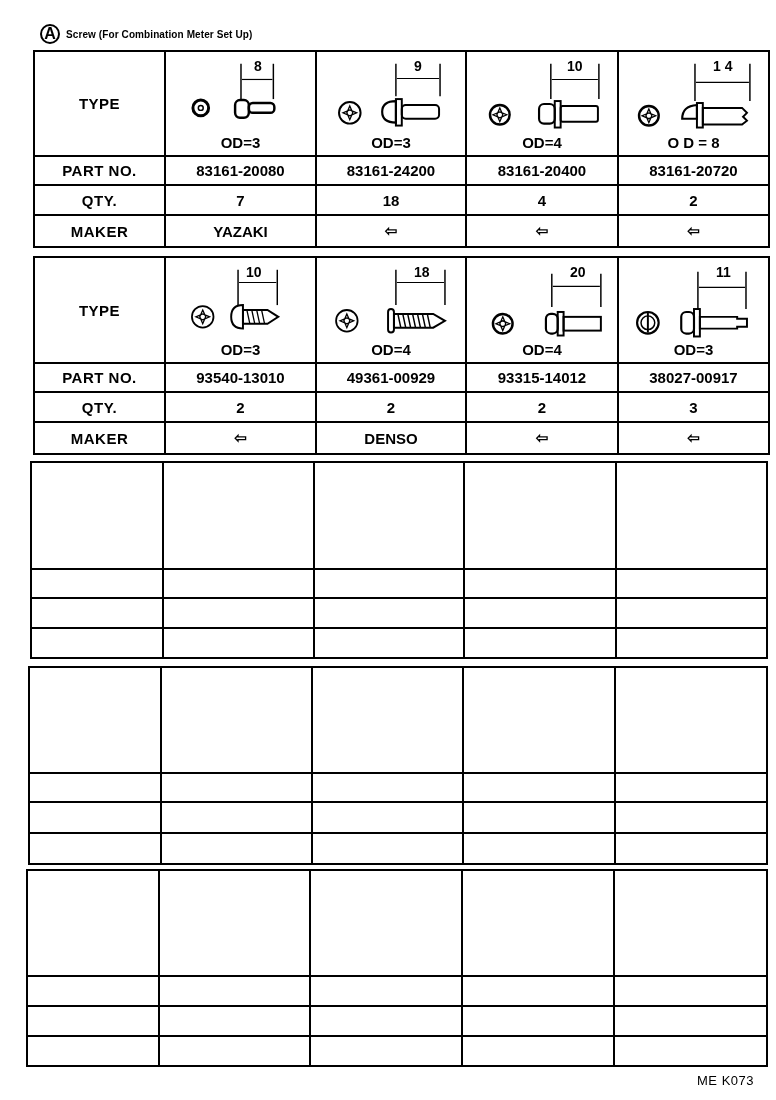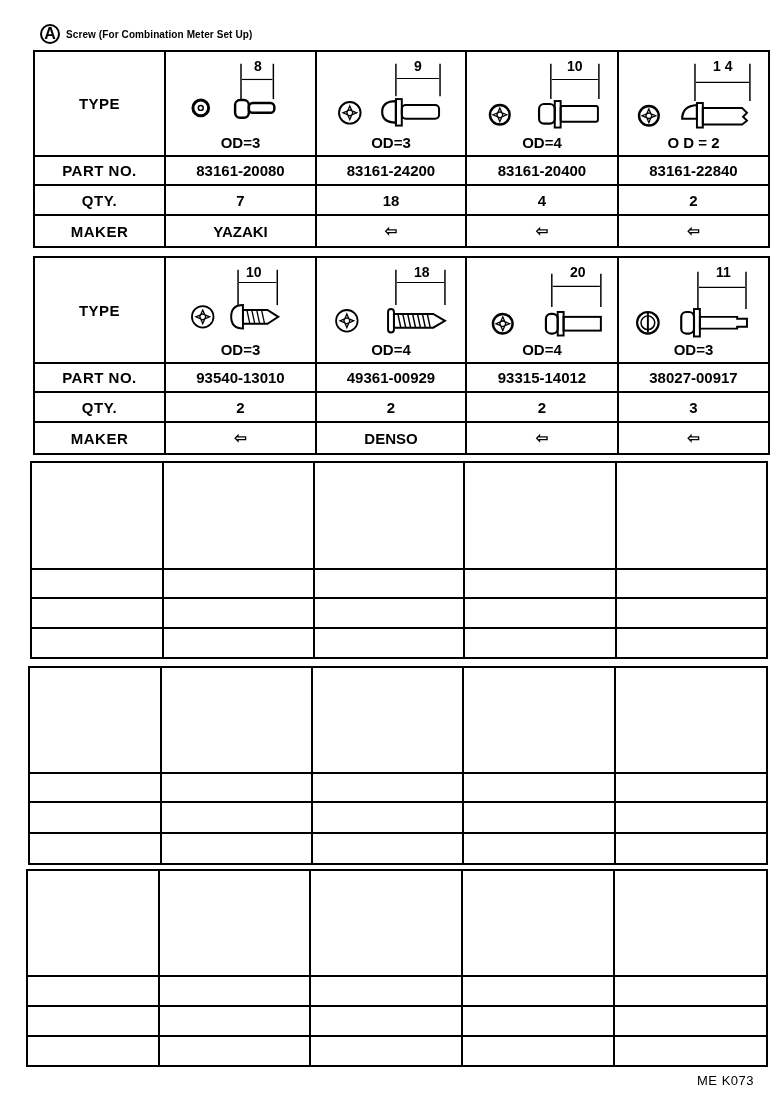--- a/index.html
+++ b/index.html
@@ -86,29 +86,29 @@
         <line x1="77" y1="12" x2="77" y2="50" stroke="#000" stroke-width="1.5"></line>
         <line x1="133" y1="12" x2="133" y2="50" stroke="#000" stroke-width="1.5"></line>
         <line x1="78" y1="31" x2="132" y2="31" stroke="#000" stroke-width="1.2"></line>
         <circle cx="30" cy="65" r="10" fill="none" stroke="#000" stroke-width="2.5"></circle>
         <path d="M30 58 L33 65 L30 72 L27 65 Z M23 65 L30 62 L37 65 L30 68 Z" fill="none" stroke="#000" stroke-width="1.3"></path>
         <path d="M79 54 Q64 55 64 68 L79 68 Z" fill="none" stroke="#000" stroke-width="2.2"></path>
         <rect x="79" y="52" width="6" height="25" fill="none" stroke="#000" stroke-width="2"></rect>
         <path d="M85 57 L125 57 L130 62 L126 66 L130 70 L125 74 L85 74 Z" fill="none" stroke="#000" stroke-width="2"></path>
       </svg>
       <span class="dim" style="left:94px">1 4</span>
-      <span class="od">O D = 2</span>
+      <span class="od">O D = 8</span>
     </td>
   </tr>
   <tr style="height:29px">
     <td class="hdr">PART NO.</td>
     <td>83161-20080</td>
     <td>83161-24200</td>
     <td>83161-20400</td>
-    <td>83161-22840</td>
+    <td>83161-20720</td>
   </tr>
   <tr style="height:30px">
     <td class="hdr">QTY.</td>
     <td>7</td>
     <td>18</td>
     <td>4</td>
     <td>2</td>
   </tr>
   <tr style="height:32px">
     <td class="hdr">MAKER</td>

